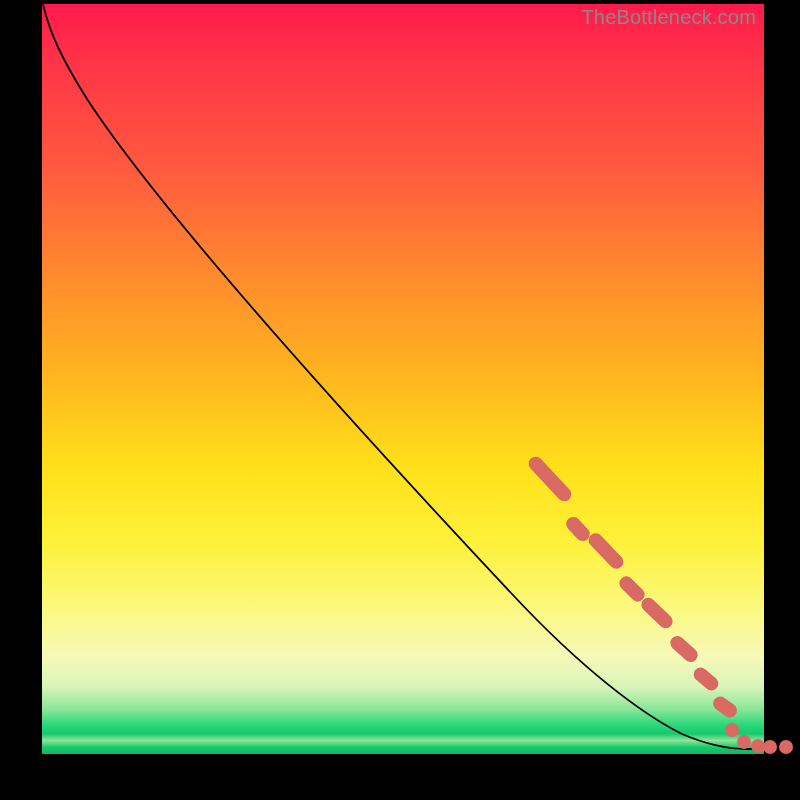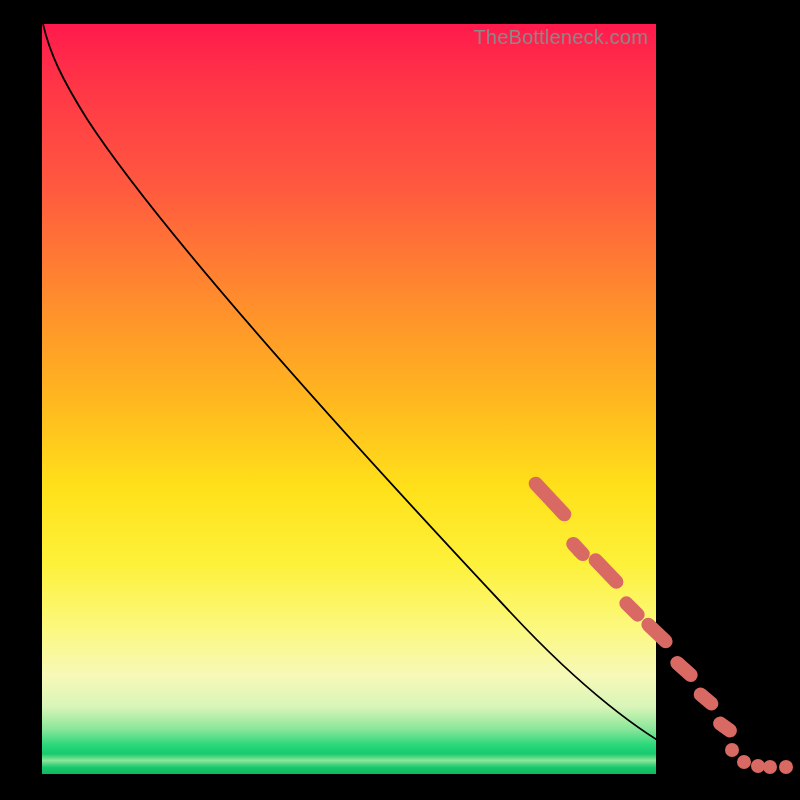--- a/index.html
+++ b/index.html
@@ -13,22 +13,22 @@
   }
   .frame {
     position: relative;
     width: 800px;
     height: 800px;
     background: #000;
   }
   .plot {
     position: absolute;
     left: 42px;
-    top: 24px;
-    width: 614px;
+    top: 4px;
+    width: 722px;
     height: 750px;
     
     background: linear-gradient(
       to bottom,
       #ff1a4d 0%,
       #ff3547 8%,
       #ff5a3f 22%,
       #ff8a2e 36%,
       #ffb71f 50%,
       #ffe11a 62%,

